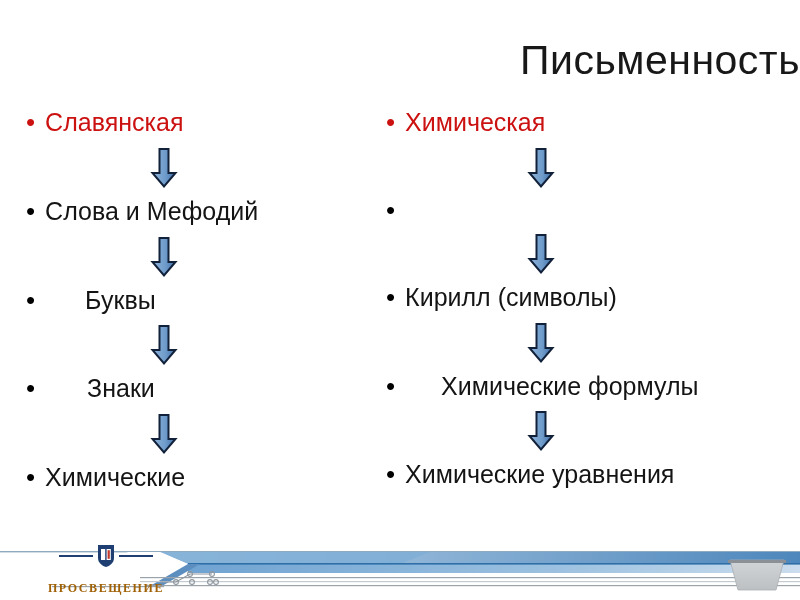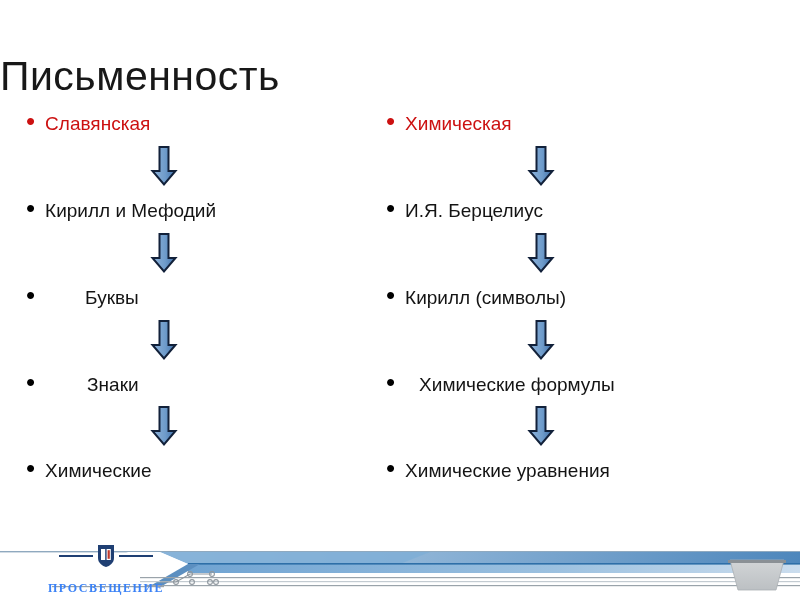--- a/index.html
+++ b/index.html
@@ -11,24 +11,24 @@
     height: 600px;
     background: #ffffff;
     font-family: "Liberation Sans", sans-serif;
     overflow: hidden;
     position: relative;
   }
 
   
   #slide-title {
     position: absolute;
-    top: 54px;
+    top: 38px;
     left: 0;
     width: 800px;
-    text-align: left;
+    text-align: right;
     font-size: 41px;
     font-weight: 400;
     color: #181818;
     letter-spacing: 0.5px;
     line-height: 1.1;
     white-space: nowrap;
   }
 
   
   .column {
@@ -43,21 +43,21 @@
     align-items: baseline;
     white-space: nowrap;
   }
   .bullet-dot {
     font-size: 26px;
     line-height: 1;
     margin-right: 10px;
     flex: 0 0 auto;
   }
   .item-label {
-    font-size: 19px;
+    font-size: 25px;
     color: #141414;
     line-height: 1.15;
   }
   .flow-item.accent .bullet-dot,
   .flow-item.accent .item-label {
     color: #CC1111;
   }
 
   
   .arrow-row {
@@ -82,21 +82,21 @@
     position: absolute;
     left: 46px;
     bottom: 6px;
     width: 120px;
     text-align: center;
   }
   #brand-wordmark {
     font-family: "Liberation Serif", serif;
     font-size: 12px;
     letter-spacing: 1.6px;
-    color: #3b82f6;
+    color: #a16207;
     font-weight: 700;
     line-height: 1;
     margin-top: 14px;
   }
   .rule-row {
     display: flex;
     align-items: center;
     justify-content: center;
     gap: 3px;
   }
@@ -126,21 +126,21 @@
             <stop offset="55%" stop-color="#6F9CCB"></stop>
             <stop offset="100%" stop-color="#3F6FA8"></stop>
         </linearGradient>
       </defs>
       <path d="M10.5 2 L19.5 2 L19.5 26 L26.5 26 L15 39.5 L3.5 26 L10.5 26 Z" fill="url(#agL1)" stroke="#12213A" stroke-width="2" stroke-linejoin="miter"></path>
     </svg>
   </div>
 
   <div class="flow-item" style="margin-left:8px;">
     <span class="bullet-dot">•</span>
-    <span class="item-label">Кирилл и Мефодий</span>
+    <span class="item-label">Слова и Мефодий</span>
   </div>
 
   <div class="arrow-row" style="margin:10px 0 8px 131px;">
     <svg class="arrow-glyph" width="30" height="42" viewBox="0 0 30 42">
       <path d="M10.5 2 L19.5 2 L19.5 26 L26.5 26 L15 39.5 L3.5 26 L10.5 26 Z" fill="url(#agL1)" stroke="#12213A" stroke-width="2" stroke-linejoin="miter"></path>
     </svg>
   </div>
 
   <div class="flow-item" style="margin-left:8px;">
     <span class="bullet-dot">•</span>
@@ -178,21 +178,20 @@
   </div>
 
   <div class="arrow-row" style="margin:10px 0 8px 148px;">
     <svg class="arrow-glyph" width="30" height="42" viewBox="0 0 30 42">
       <path d="M10.5 2 L19.5 2 L19.5 26 L26.5 26 L15 39.5 L3.5 26 L10.5 26 Z" fill="url(#agL1)" stroke="#12213A" stroke-width="2" stroke-linejoin="miter"></path>
     </svg>
   </div>
 
   <div class="flow-item" style="margin-left:8px;">
     <span class="bullet-dot">•</span>
-    <span class="item-label">И.Я. Берцелиус</span>
   </div>
 
   <div class="arrow-row" style="margin:10px 0 8px 148px;">
     <svg class="arrow-glyph" width="30" height="42" viewBox="0 0 30 42">
       <path d="M10.5 2 L19.5 2 L19.5 26 L26.5 26 L15 39.5 L3.5 26 L10.5 26 Z" fill="url(#agL1)" stroke="#12213A" stroke-width="2" stroke-linejoin="miter"></path>
     </svg>
   </div>
 
   <div class="flow-item" style="margin-left:8px;">
     <span class="bullet-dot">•</span>
@@ -200,21 +199,21 @@
   </div>
 
   <div class="arrow-row" style="margin:10px 0 8px 148px;">
     <svg class="arrow-glyph" width="30" height="42" viewBox="0 0 30 42">
       <path d="M10.5 2 L19.5 2 L19.5 26 L26.5 26 L15 39.5 L3.5 26 L10.5 26 Z" fill="url(#agL1)" stroke="#12213A" stroke-width="2" stroke-linejoin="miter"></path>
     </svg>
   </div>
 
   <div class="flow-item" style="margin-left:8px;">
     <span class="bullet-dot">•</span>
-    <span class="item-label" style="margin-left:14px;">Химические формулы</span>
+    <span class="item-label" style="margin-left:36px;">Химические формулы</span>
   </div>
 
   <div class="arrow-row" style="margin:10px 0 8px 148px;">
     <svg class="arrow-glyph" width="30" height="42" viewBox="0 0 30 42">
       <path d="M10.5 2 L19.5 2 L19.5 26 L26.5 26 L15 39.5 L3.5 26 L10.5 26 Z" fill="url(#agL1)" stroke="#12213A" stroke-width="2" stroke-linejoin="miter"></path>
     </svg>
   </div>
 
   <div class="flow-item" style="margin-left:8px;">
     <span class="bullet-dot">•</span>

